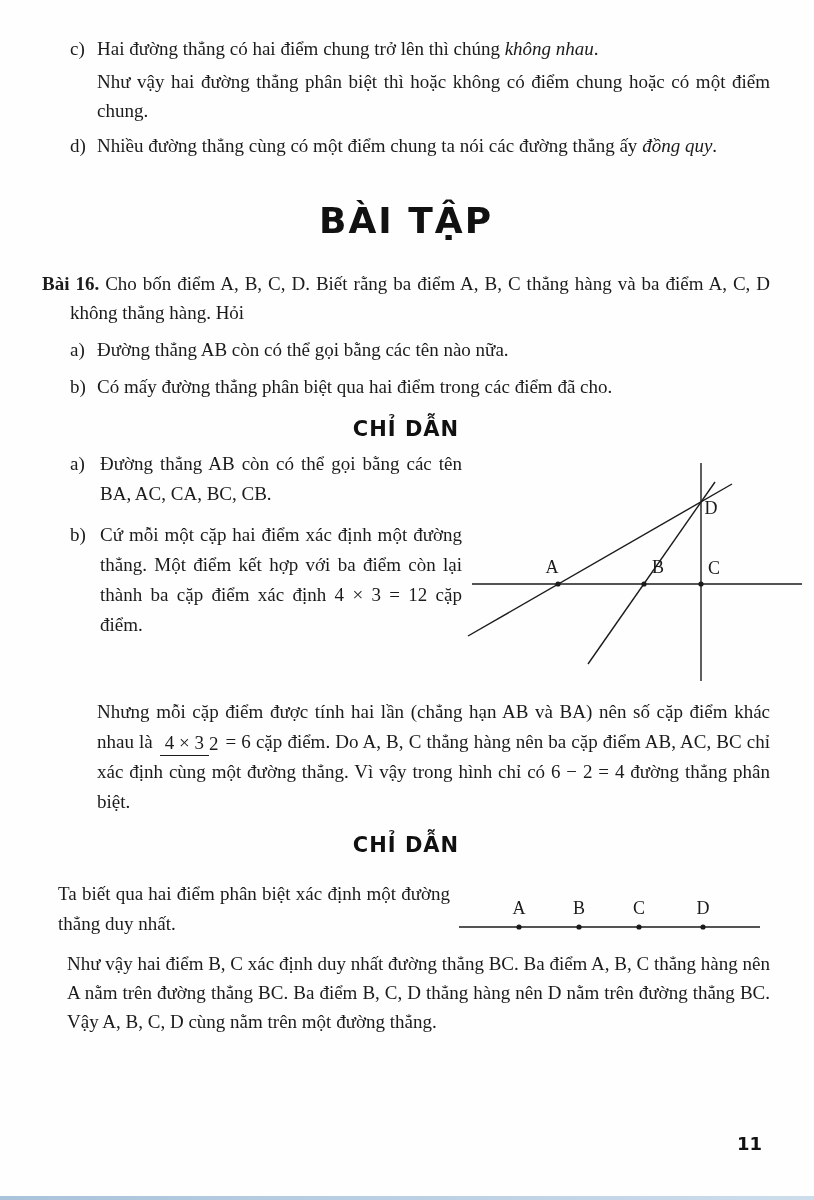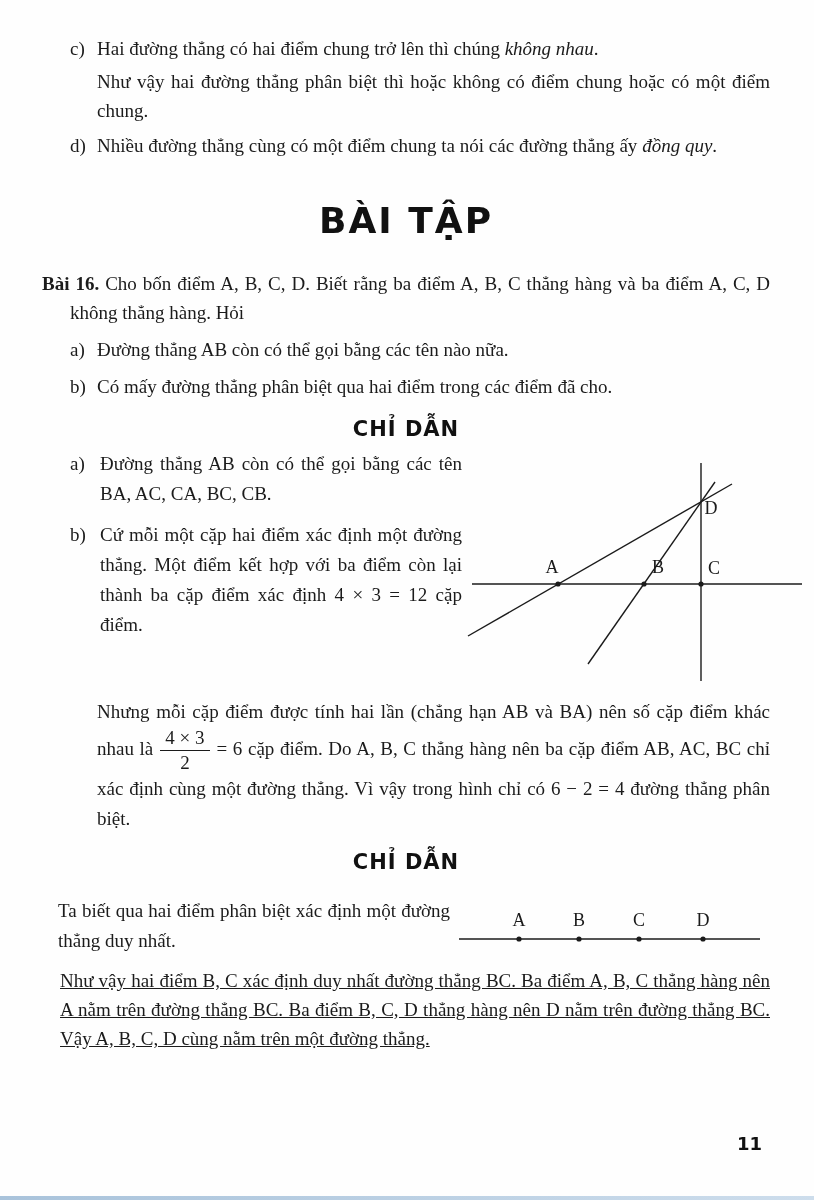--- a/index.html
+++ b/index.html
@@ -34,29 +34,29 @@
   }
   .ex-head{padding-left:28px;text-indent:-28px;margin-top:14px;}
   .ex-label{font-weight:bold;}
   .sub{position:relative;margin:8px 0 0 28px;padding-left:27px;}
   .hint-row{display:flex;align-items:flex-start;margin-left:28px;}
   .hint-col{width:392px;flex:none;}
   .hli{position:relative;padding-left:30px;margin-bottom:11px;line-height:30px;}
   .fig1{flex:none;margin-left:4px;margin-right:-40px;margin-top:10px;}
   .frac-para{margin:10px 0 0 55px;line-height:30px;}
   .frac{
-    display:inline-flex;flex-direction:column;align-items:center;
+    display:inline-flex;align-items:center;
     vertical-align:middle;margin:0 7px;line-height:22px;
   }
   .frac .num{padding:0 5px 1px 5px;border-bottom:1.6px solid #1b1b1b;}
   .frac .den{padding-top:1px;}
-  .hint-row2{display:flex;align-items:center;margin-top:22px;}
+  .hint-row2{display:flex;align-items:flex-end;margin-top:22px;}
   .hint-left{width:392px;flex:none;margin-left:16px;line-height:30px;}
   .fig2{flex:none;margin-left:auto;margin-right:8px;margin-top:8px;}
-  .end-para{margin:10px 0 0 18px;text-decoration:underline;}
+  .end-para{margin:10px 0 0 25px;}
   .page-number{
     position:absolute;right:52px;bottom:46px;
     font-family:"DejaVu Sans","Liberation Sans",sans-serif;
     font-weight:700;font-size:18px;color:#111;
   }
   .scan-edge{
     position:absolute;left:0;right:0;bottom:0;height:4px;
     background:linear-gradient(90deg,#a9c3db,#cdddec);
   }
   svg text{

